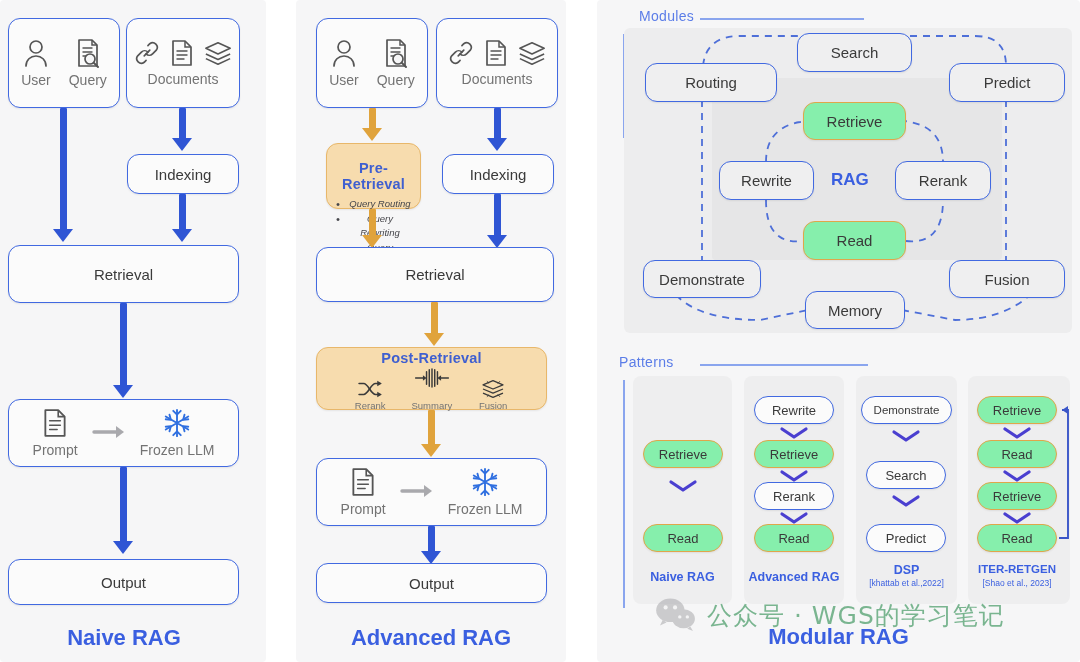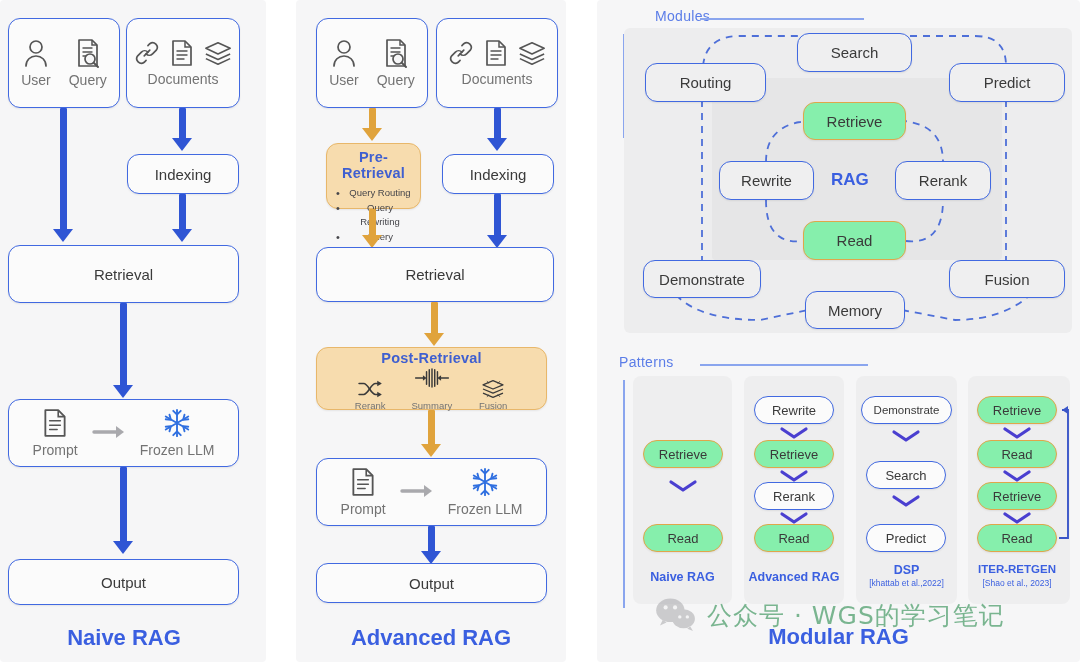--- a/index.html
+++ b/index.html
@@ -73,21 +73,21 @@
   .icon-svg { display: block; }
 
   
   .card-title {
     color: #3f5fd0; font-size: 14.5px; font-weight: 700;
     text-align: center; letter-spacing: .2px;
   }
   .bullets { list-style: none; margin-top: 5px; }
   .bullets li {
     font-size: 9.5px; color: #45454a; line-height: 1.55;
-    padding-left: 13px; position: relative;
+    padding-left: 13px; position: relative; font-style: italic;
   }
   .bullets li:before {
     content: "•"; position: absolute; left: 3px; top: -1px; font-size: 11px;
   }
 
   
   .col-caption {
     position: absolute;
     color: #3a5fe0;
     font-size: 22px;
@@ -319,21 +319,21 @@
         </svg>
       </div>
       <span class="lab">Documents</span>
     </div>
   </div>
 
   <div class="vline orange" style="left:369px; top:108px; height:22px;"></div>
   <div class="arrowhead orange" style="left:362px; top:128px;"></div>
 
   <div class="node fill-orange" style="left:326px; top:143px; width:95px; height:66px; flex-direction:column; align-items:flex-start; justify-content:flex-start; padding:5px 6px 0 6px;">
-    <div class="card-title" style="width:100%;">Pre-Retrieval</div>
+    <div class="card-title" style="width:100%;margin-top:11px;">Pre-Retrieval</div>
     <ul class="bullets">
       <li>Query Routing</li>
       <li>Query Rewriting</li>
       <li>Query Expansion</li>
     </ul>
   </div>
 
   <div class="vline orange" style="left:369px; top:209px; height:28px;"></div>
   <div class="arrowhead orange" style="left:362px; top:235px;"></div>
 
@@ -428,21 +428,21 @@
   <div class="node" style="left:316px; top:563px; width:231px; height:40px;">
     <span>Output</span>
   </div>
 
   <div class="col-caption" style="left:296px; top:625px; width:270px;">
     <span>Advanced RAG</span>
   </div>
 
   <div class="panel" id="panel-modular"></div>
 
-  <div class="sec-label" style="left:655px; top:8px;">
+  <div class="sec-label" style="left:639px; top:8px;">
     <span>Modules</span>
   </div>
   <div class="sec-rule" style="left:700px; top:18px; width:164px;"></div>
   <div class="sec-vrule" style="left:623px; top:34px; height:104px;"></div>
 
   <div class="mod-bg" style="left:624px; top:28px; width:448px; height:305px;"></div>
   <div class="rag-core" style="left:712px; top:78px; width:290px; height:182px;"></div>
 
   <svg class="dashpath" width="1080" height="662">
     <g fill="none" stroke="#4e6fd8" stroke-width="1.8" stroke-dasharray="7 6">
@@ -459,21 +459,21 @@
     </g>
   </svg>
 
   <div class="rag-word" style="left:831px; top:170px;">
     <span>RAG</span>
   </div>
 
   <div class="node grayfill" style="left:797px; top:33px; width:115px; height:39px;">
     <span>Search</span>
   </div>
-  <div class="node grayfill" style="left:645px; top:63px; width:121px; height:39px;">
+  <div class="node grayfill" style="left:645px; top:63px; width:132px; height:39px;">
     <span>Routing</span>
   </div>
   <div class="node grayfill" style="left:949px; top:63px; width:116px; height:39px;">
     <span>Predict</span>
   </div>
   <div class="node orange" style="left:803px; top:102px; width:103px; height:38px;">
     <span>Retrieve</span>
   </div>
   <div class="node grayfill" style="left:719px; top:161px; width:95px; height:39px;">
     <span>Rewrite</span>

